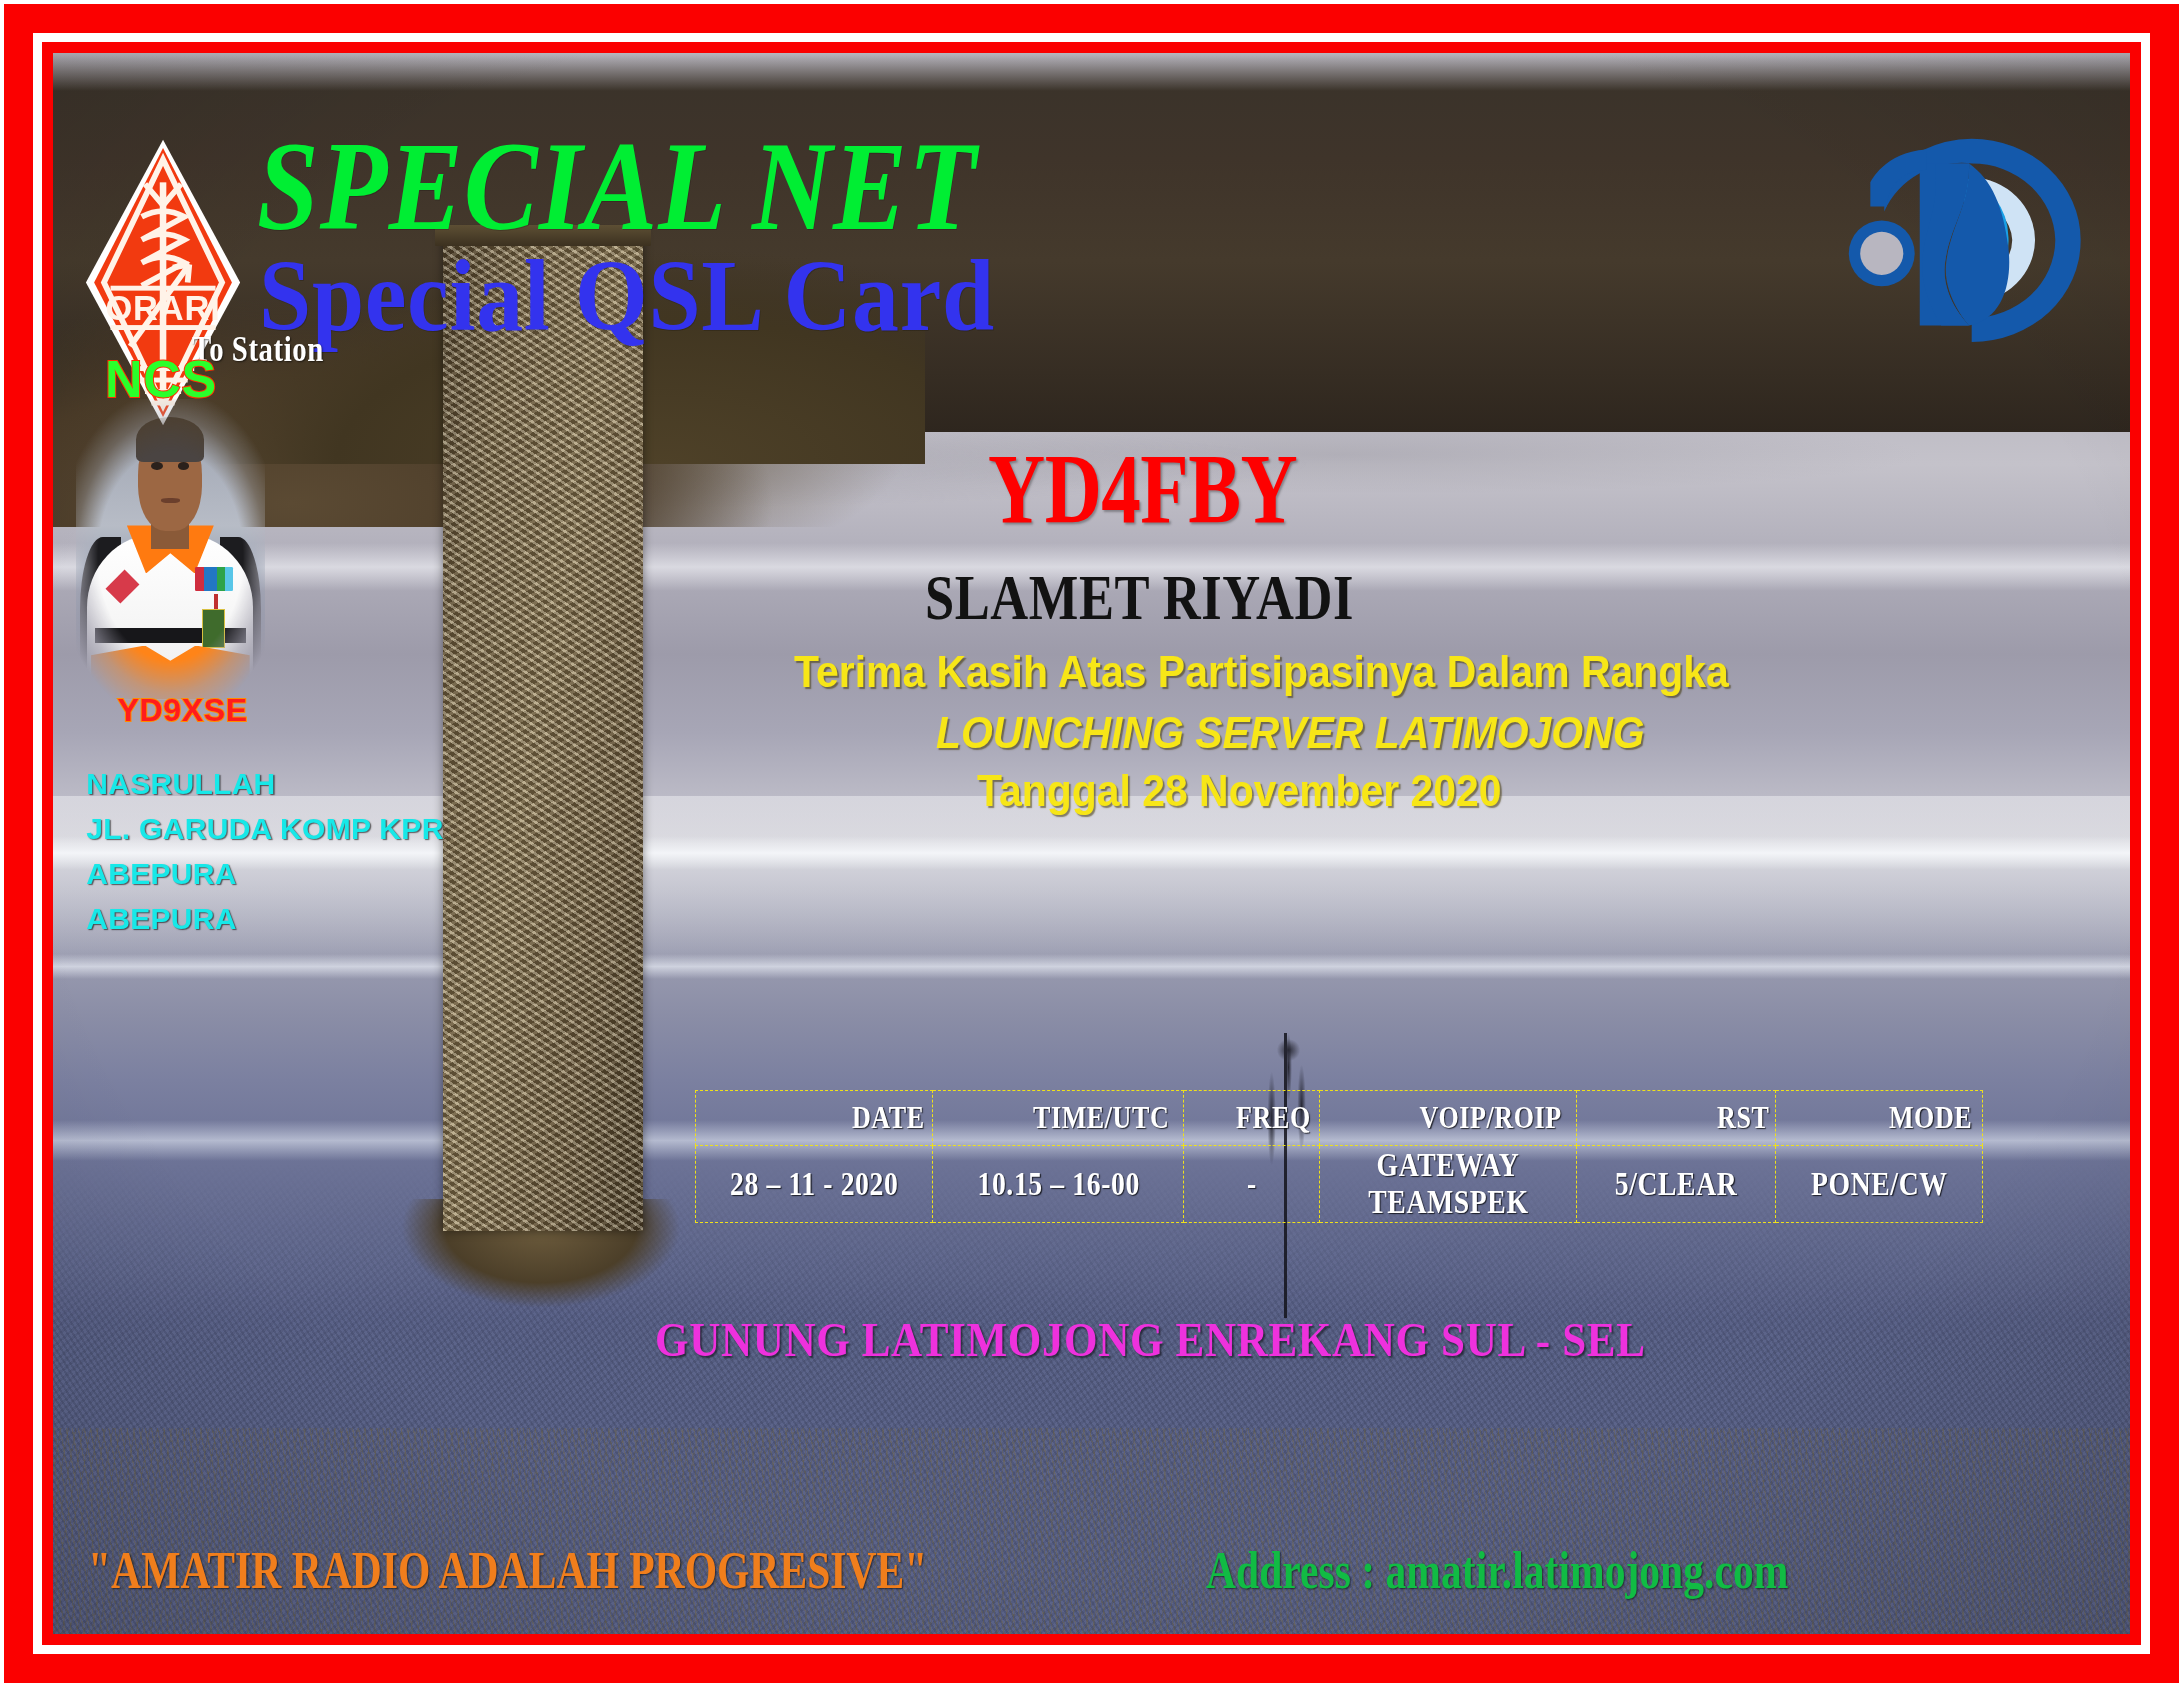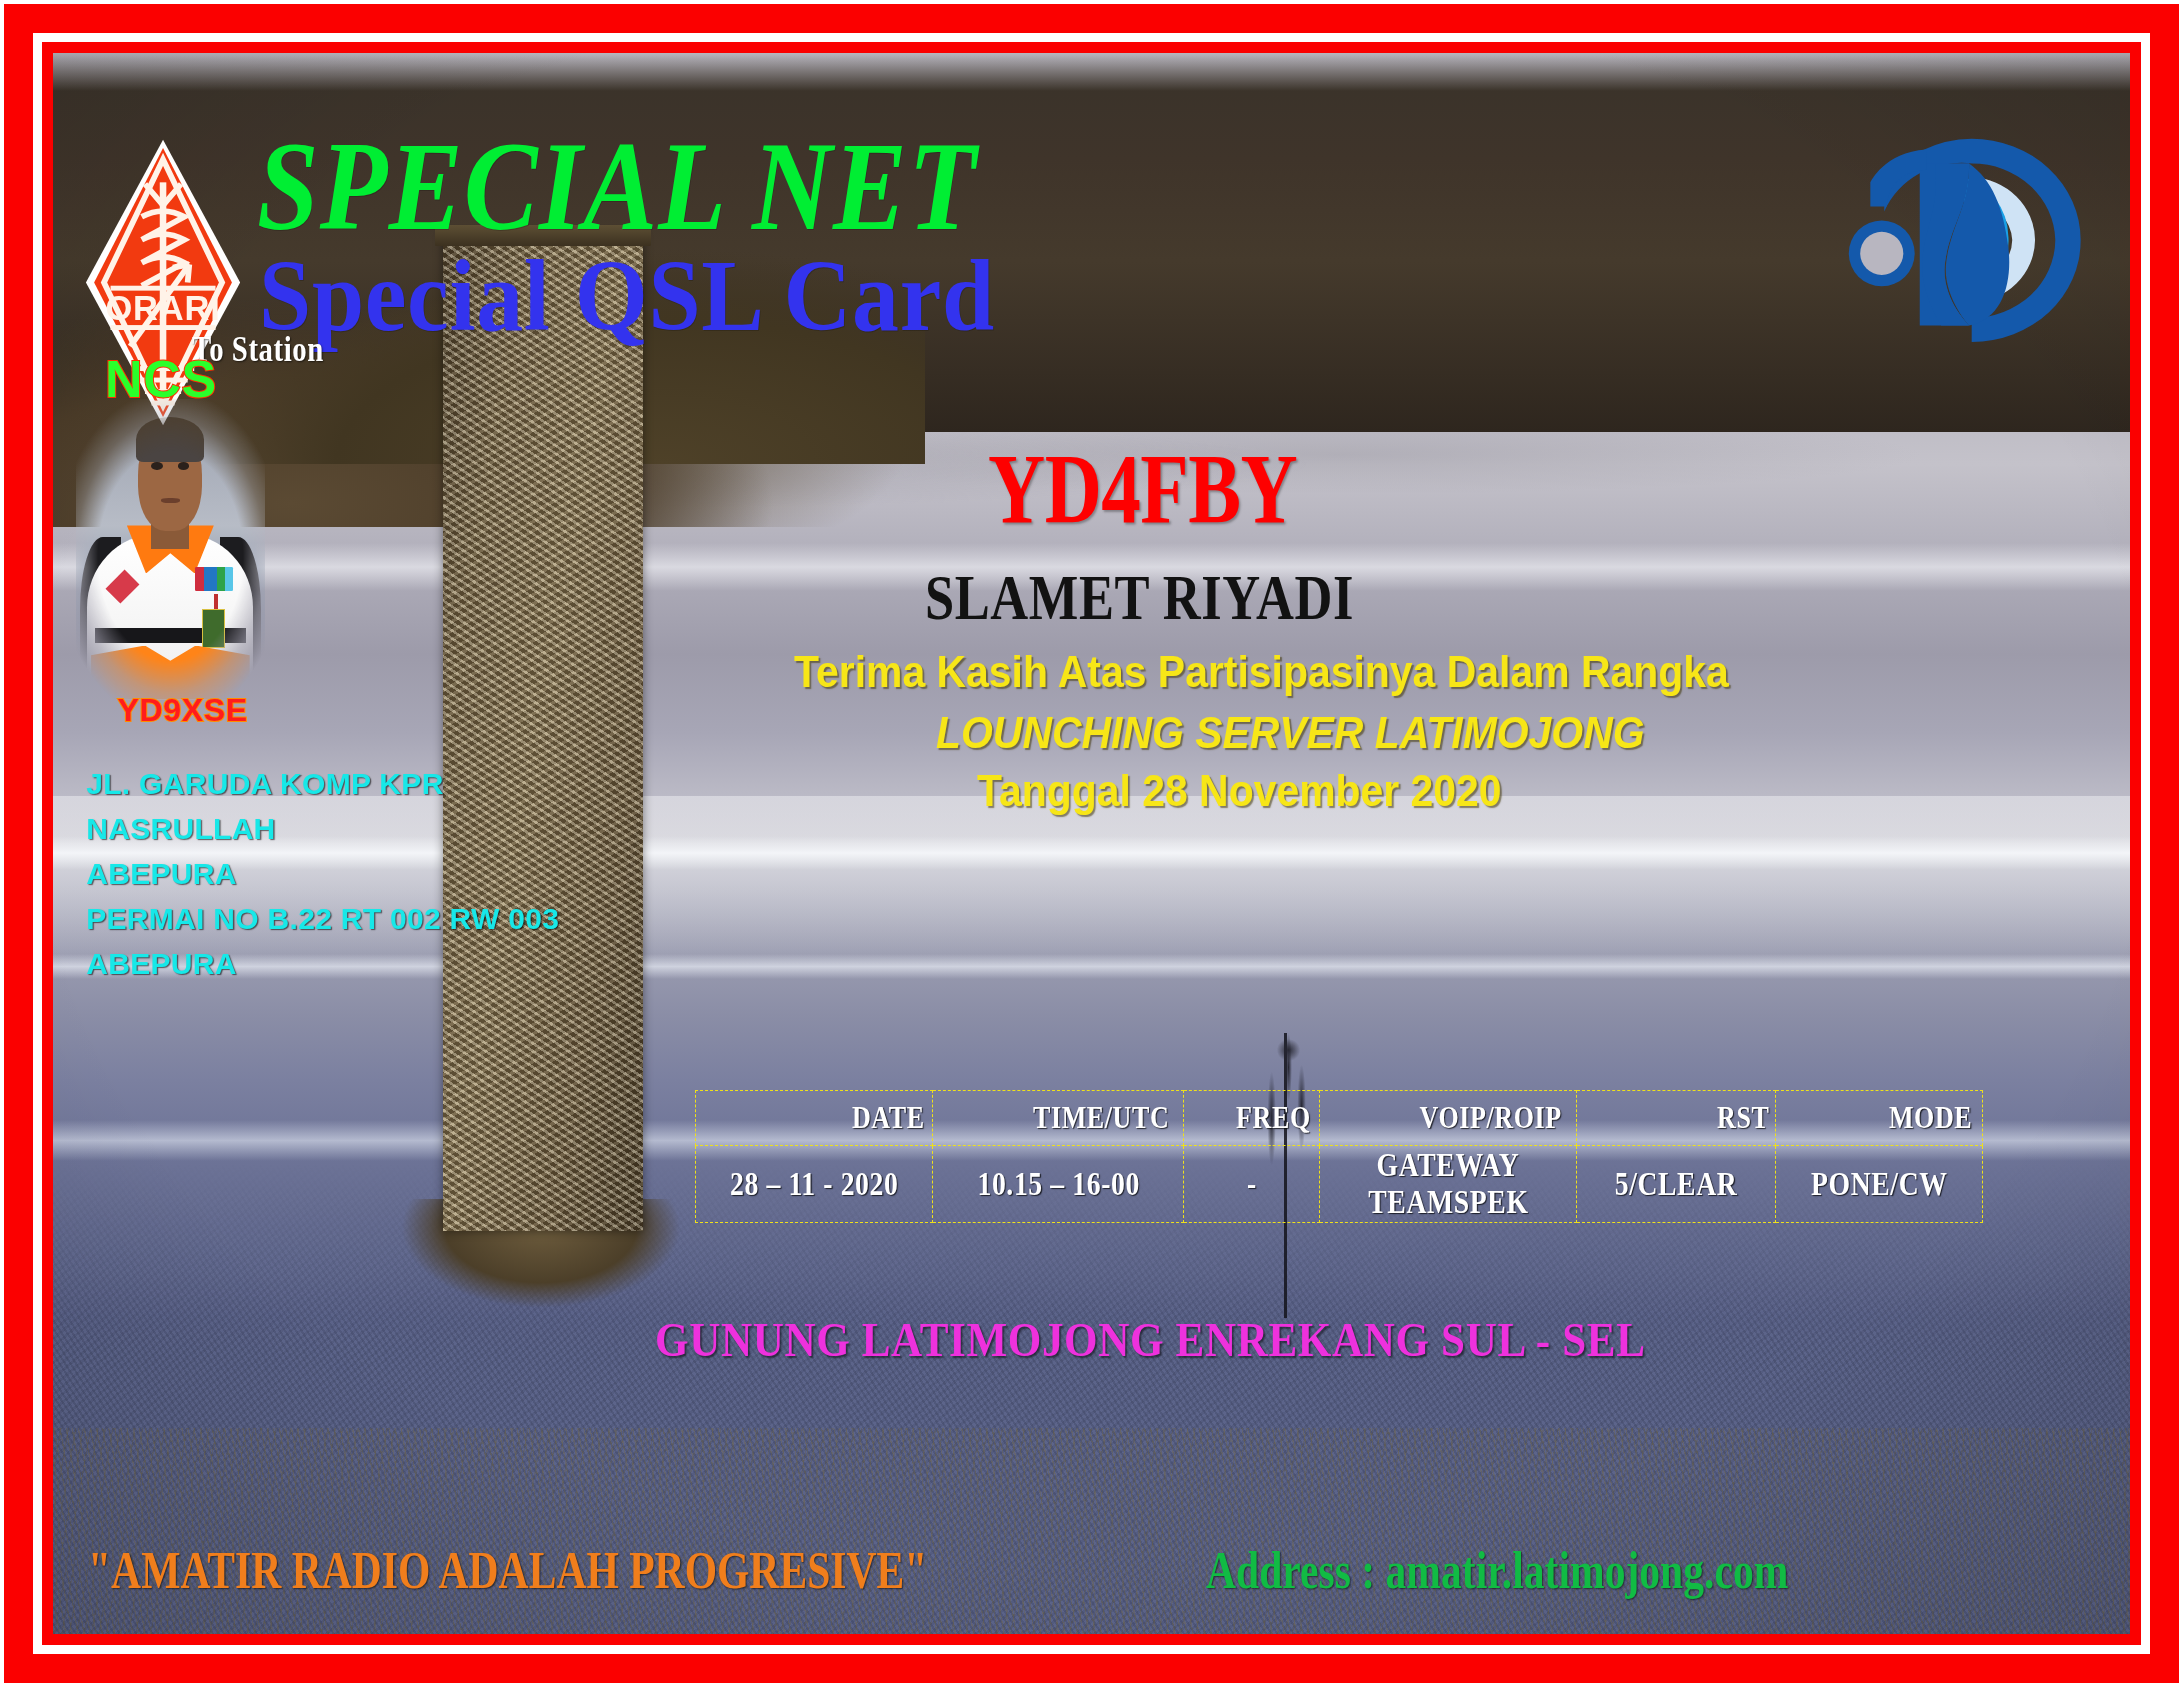--- a/index.html
+++ b/index.html
@@ -274,24 +274,23 @@
         <div class="p-logo"></div>
         <div class="p-lany"></div>
         <div class="p-belt"></div>
         <div class="p-badge"></div>
         <div class="p-sash"></div>
       </div>
     </div>
     <div class="abs" id="yd9xse">YD9XSE</div>
 
     <div id="address">
+      <div>NASRULLAH</div>
       <div>JL. GARUDA KOMP KPR</div>
-      <div>NASRULLAH</div>
       <div>ABEPURA</div>
-      <div>PERMAI NO B.22 RT 002 RW 003</div>
       <div>ABEPURA</div>
     </div>
 
     <div class="abs" id="callsign">YD4FBY</div>
     <div class="abs" id="opname">SLAMET RIYADI</div>
 
     <div class="abs yel" id="y1">Terima Kasih Atas Partisipasinya Dalam Rangka</div>
     <div class="abs yel" id="y2">LOUNCHING SERVER LATIMOJONG</div>
     <div class="abs yel" id="y3">Tanggal  28  November  2020</div>
 

